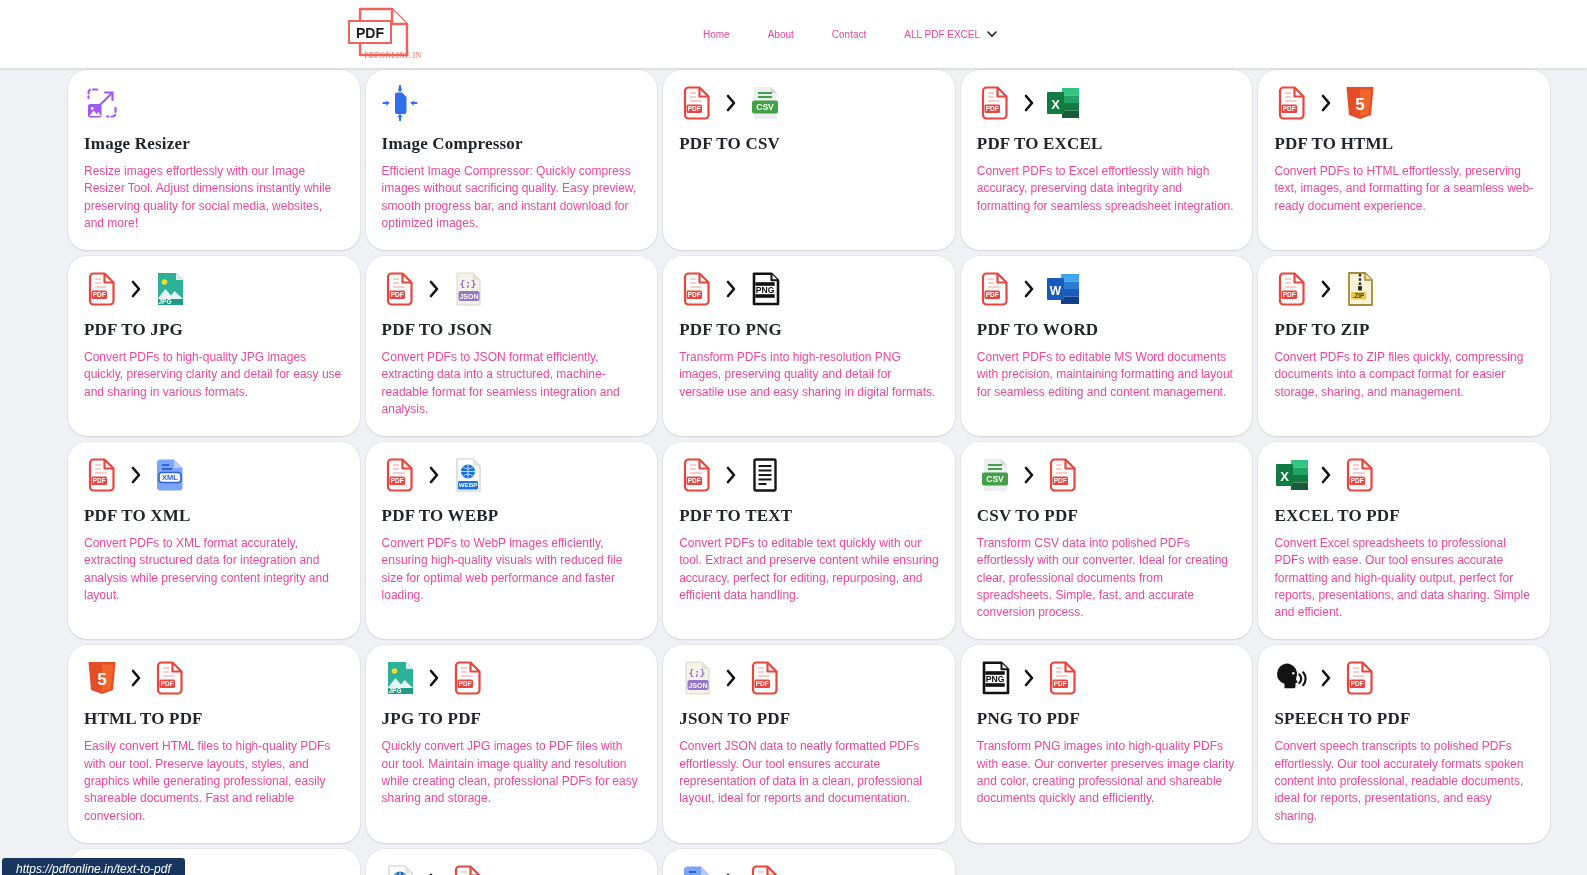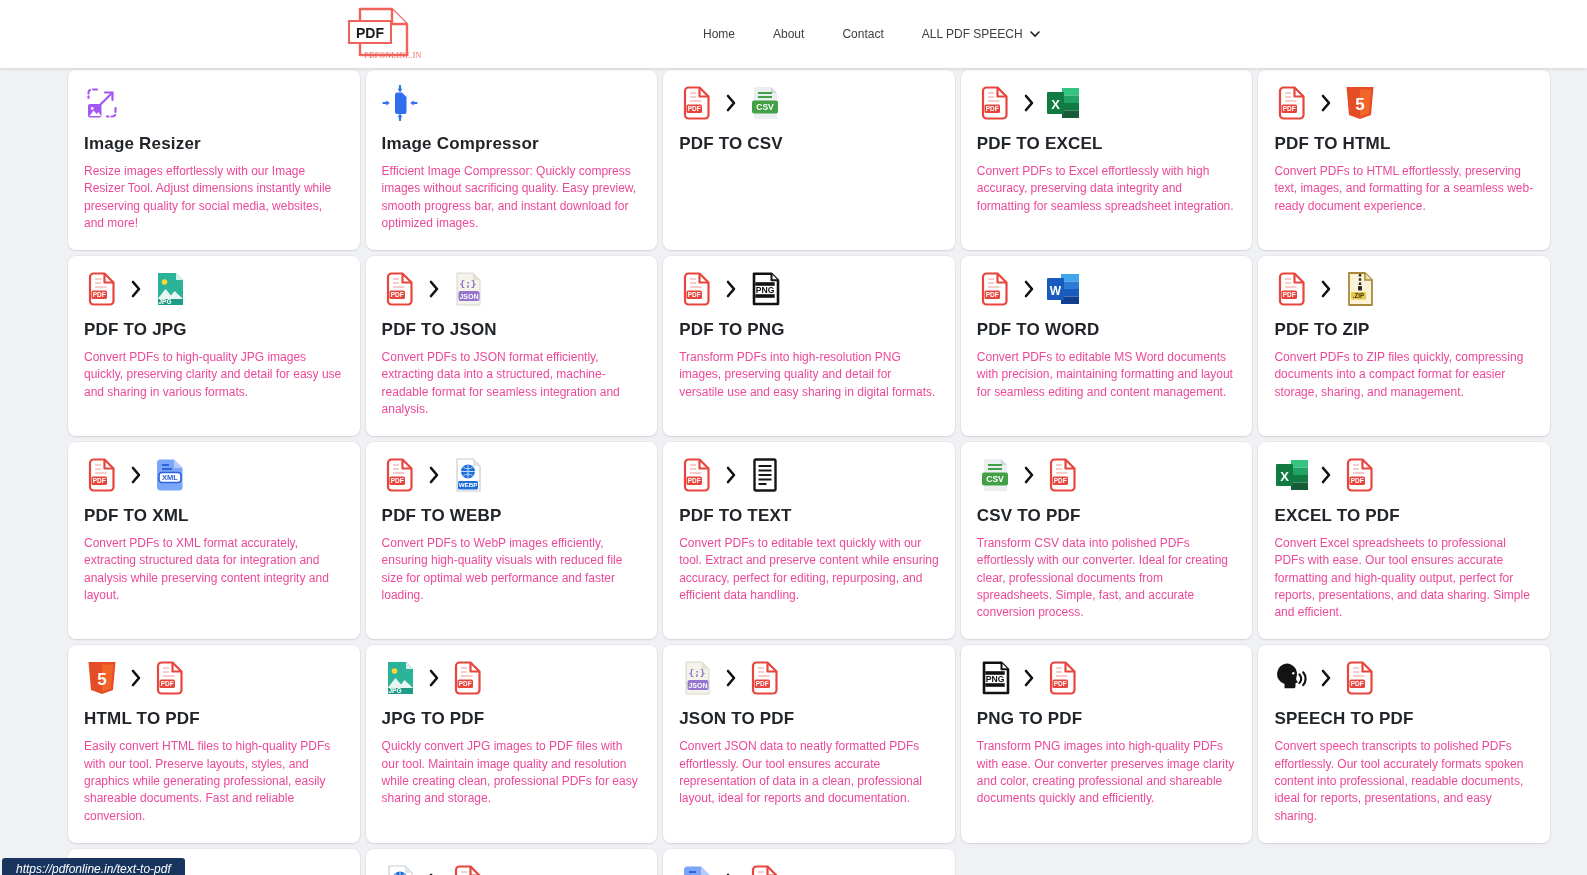--- a/index.html
+++ b/index.html
@@ -12,38 +12,39 @@
   header {
     position:relative; height:68px; background:#ffffff;
     box-shadow:0 1px 3px rgba(0,0,0,.13); z-index:5;
   }
   .logo { position:absolute; left:344px; top:6px; display:block; cursor:pointer; }
   nav {
     position:absolute; left:703px; top:0; height:68px;
     display:flex; align-items:center; gap:38px;
   }
   nav a {
-    font-size:12px; color:#404040; text-decoration:none; cursor:pointer;
+    font-size:10px; color:#ec4899; text-decoration:none; cursor:pointer;
     display:flex; align-items:center; gap:7px; white-space:nowrap;
   }
   
   .grid {
     margin:2px 37px 0 68px;
     display:grid; grid-template-columns:repeat(5,1fr); gap:6px 6px;
   }
   .card {
-    background:#fff; border-radius:8px;
+    background:#fff; border-radius:19px;
     box-shadow:0 0 0 1px rgba(0,0,0,.03), 0 1px 2px rgba(0,0,0,.09);
     padding:14px 16px 18px; cursor:pointer;
   }
   .icons { display:flex; align-items:center; gap:10px; height:38px; margin-bottom:12px; }
   .icons svg { display:block; }
   .title {
     margin:0 0 9px; font-size:17px; font-weight:700; color:#212529;
     letter-spacing:.2px;
+    font-family:Liberation Serif, serif;
   }
   .desc { margin:0; font-size:12px; line-height:1.44; color:#ec4899; }
   
   .status-bar {
     position:absolute; left:2px; top:858px; z-index:9;
     background:#17355e; color:#fff; font-size:12px; font-style:italic;
     padding:4px 14px 10px; border-radius:3px; white-space:nowrap;
   }
 </style>
 </head>
@@ -63,21 +64,21 @@
       <a>
         <span>Home</span>
       </a>
       <a>
         <span>About</span>
       </a>
       <a>
         <span>Contact</span>
       </a>
       <a>
-        <span>ALL PDF SPEECH</span>
+        <span>ALL PDF EXCEL</span>
         <span><svg viewBox="0 0 10 7" width="10" height="7">
             <path d="M1 1l4 4 4-4" stroke="#222" stroke-width="1.6" fill="none" stroke-linecap="round"></path>
           </svg></span>
       </a>
     </nav>
 </header>
 
 <main id="tools-grid" class="grid">
   <div class="card">
     <div class="icons">

